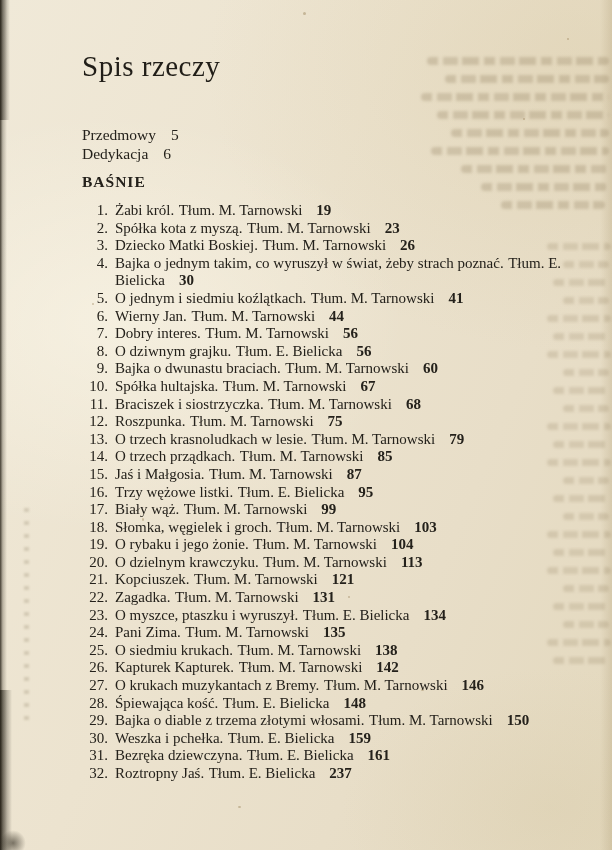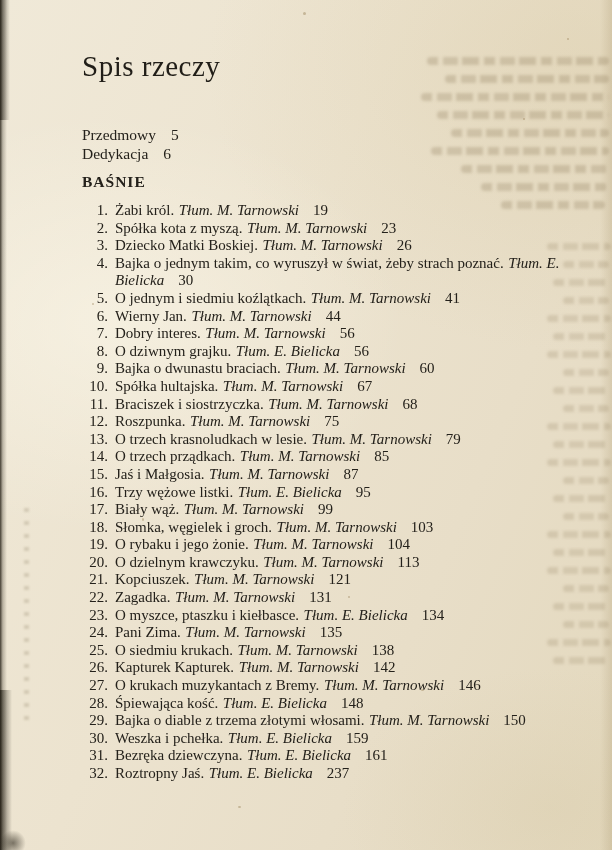--- a/index.html
+++ b/index.html
@@ -67,22 +67,22 @@
   .page-title{font-size:29px;font-weight:400;line-height:32px;margin:0 0 43px 0;
     letter-spacing:.5px;color:#211e18;}
   .front-matter{margin:0 0 9px 0;font-size:15.5px;line-height:19px;}
   .fm-row .fm-page{margin-left:15px;}
   .section-heading{font-size:15.5px;font-weight:bold;letter-spacing:1px;line-height:19px;
     margin:0 0 11px 0;}
   ol.toc{list-style:none;margin:0;padding:0;font-size:15px;line-height:17.6px;}
   ol.toc li{display:flex;align-items:flex-start;}
   .num{flex:0 0 26px;text-align:right;margin-right:7px;}
   .entry-text{width:505px;}
-  .tr{font-style:italic;margin-left:4.5px;}
-  .pg{margin-left:14px;}
+  .tr{margin-left:4.5px;}
+  .pg{margin-left:14px;font-weight:bold;}
 </style>
 </head>
 <body>
 
 <div class="edge-left"></div>
 <div class="edge-left-top"></div>
 <div class="edge-left-bottom"></div>
 <div class="corner-blot"></div>
 <div class="edge-right"></div>
 
@@ -232,21 +232,21 @@
       <li>
     <span class="num">21.</span>
     <span class="entry-text"><span class="t">Kopciuszek.</span><span class="tr">Tłum. M. Tarnowski</span><span class="pg">121</span></span>
   </li>
       <li>
     <span class="num">22.</span>
     <span class="entry-text"><span class="t">Zagadka.</span><span class="tr">Tłum. M. Tarnowski</span><span class="pg">131</span></span>
   </li>
       <li>
     <span class="num">23.</span>
-    <span class="entry-text"><span class="t">O myszce, ptaszku i kiełbasce.</span><span class="tr">Tłum. E. Bielicka</span><span class="pg">134</span></span>
+    <span class="entry-text"><span class="t">O myszce, ptaszku i wyruszył.</span><span class="tr">Tłum. E. Bielicka</span><span class="pg">134</span></span>
   </li>
       <li>
     <span class="num">24.</span>
     <span class="entry-text"><span class="t">Pani Zima.</span><span class="tr">Tłum. M. Tarnowski</span><span class="pg">135</span></span>
   </li>
       <li>
     <span class="num">25.</span>
     <span class="entry-text"><span class="t">O siedmiu krukach.</span><span class="tr">Tłum. M. Tarnowski</span><span class="pg">138</span></span>
   </li>
       <li>

